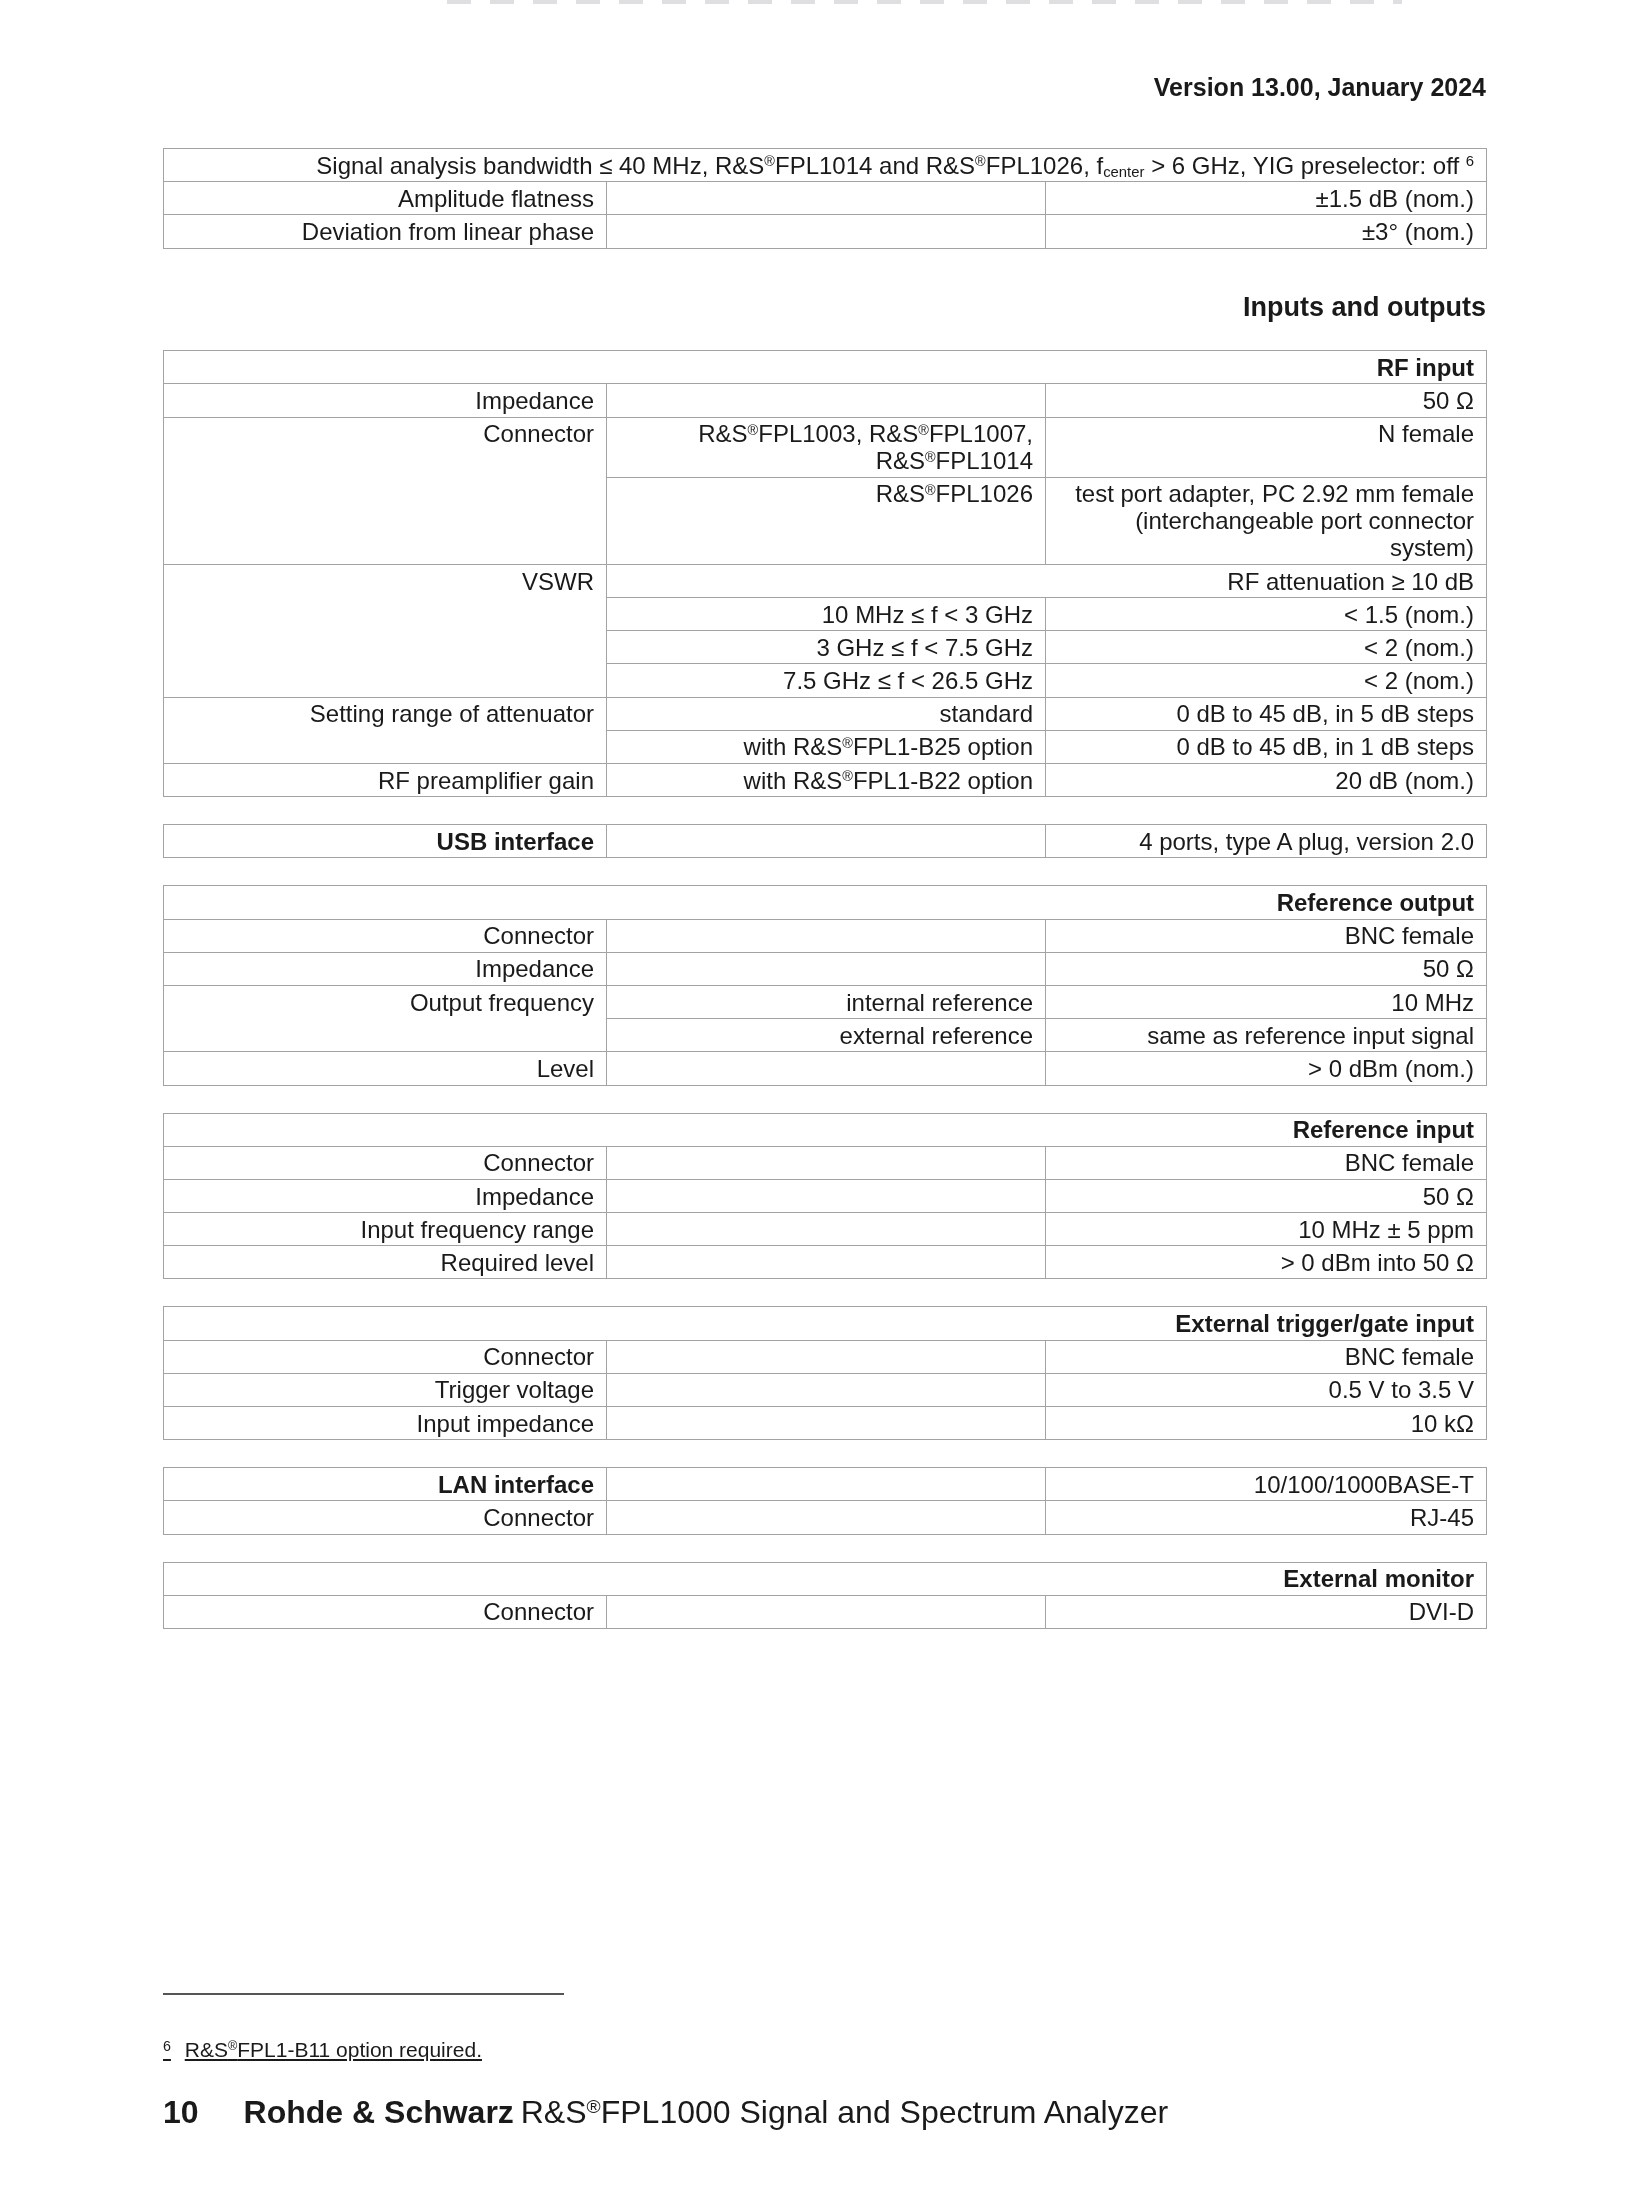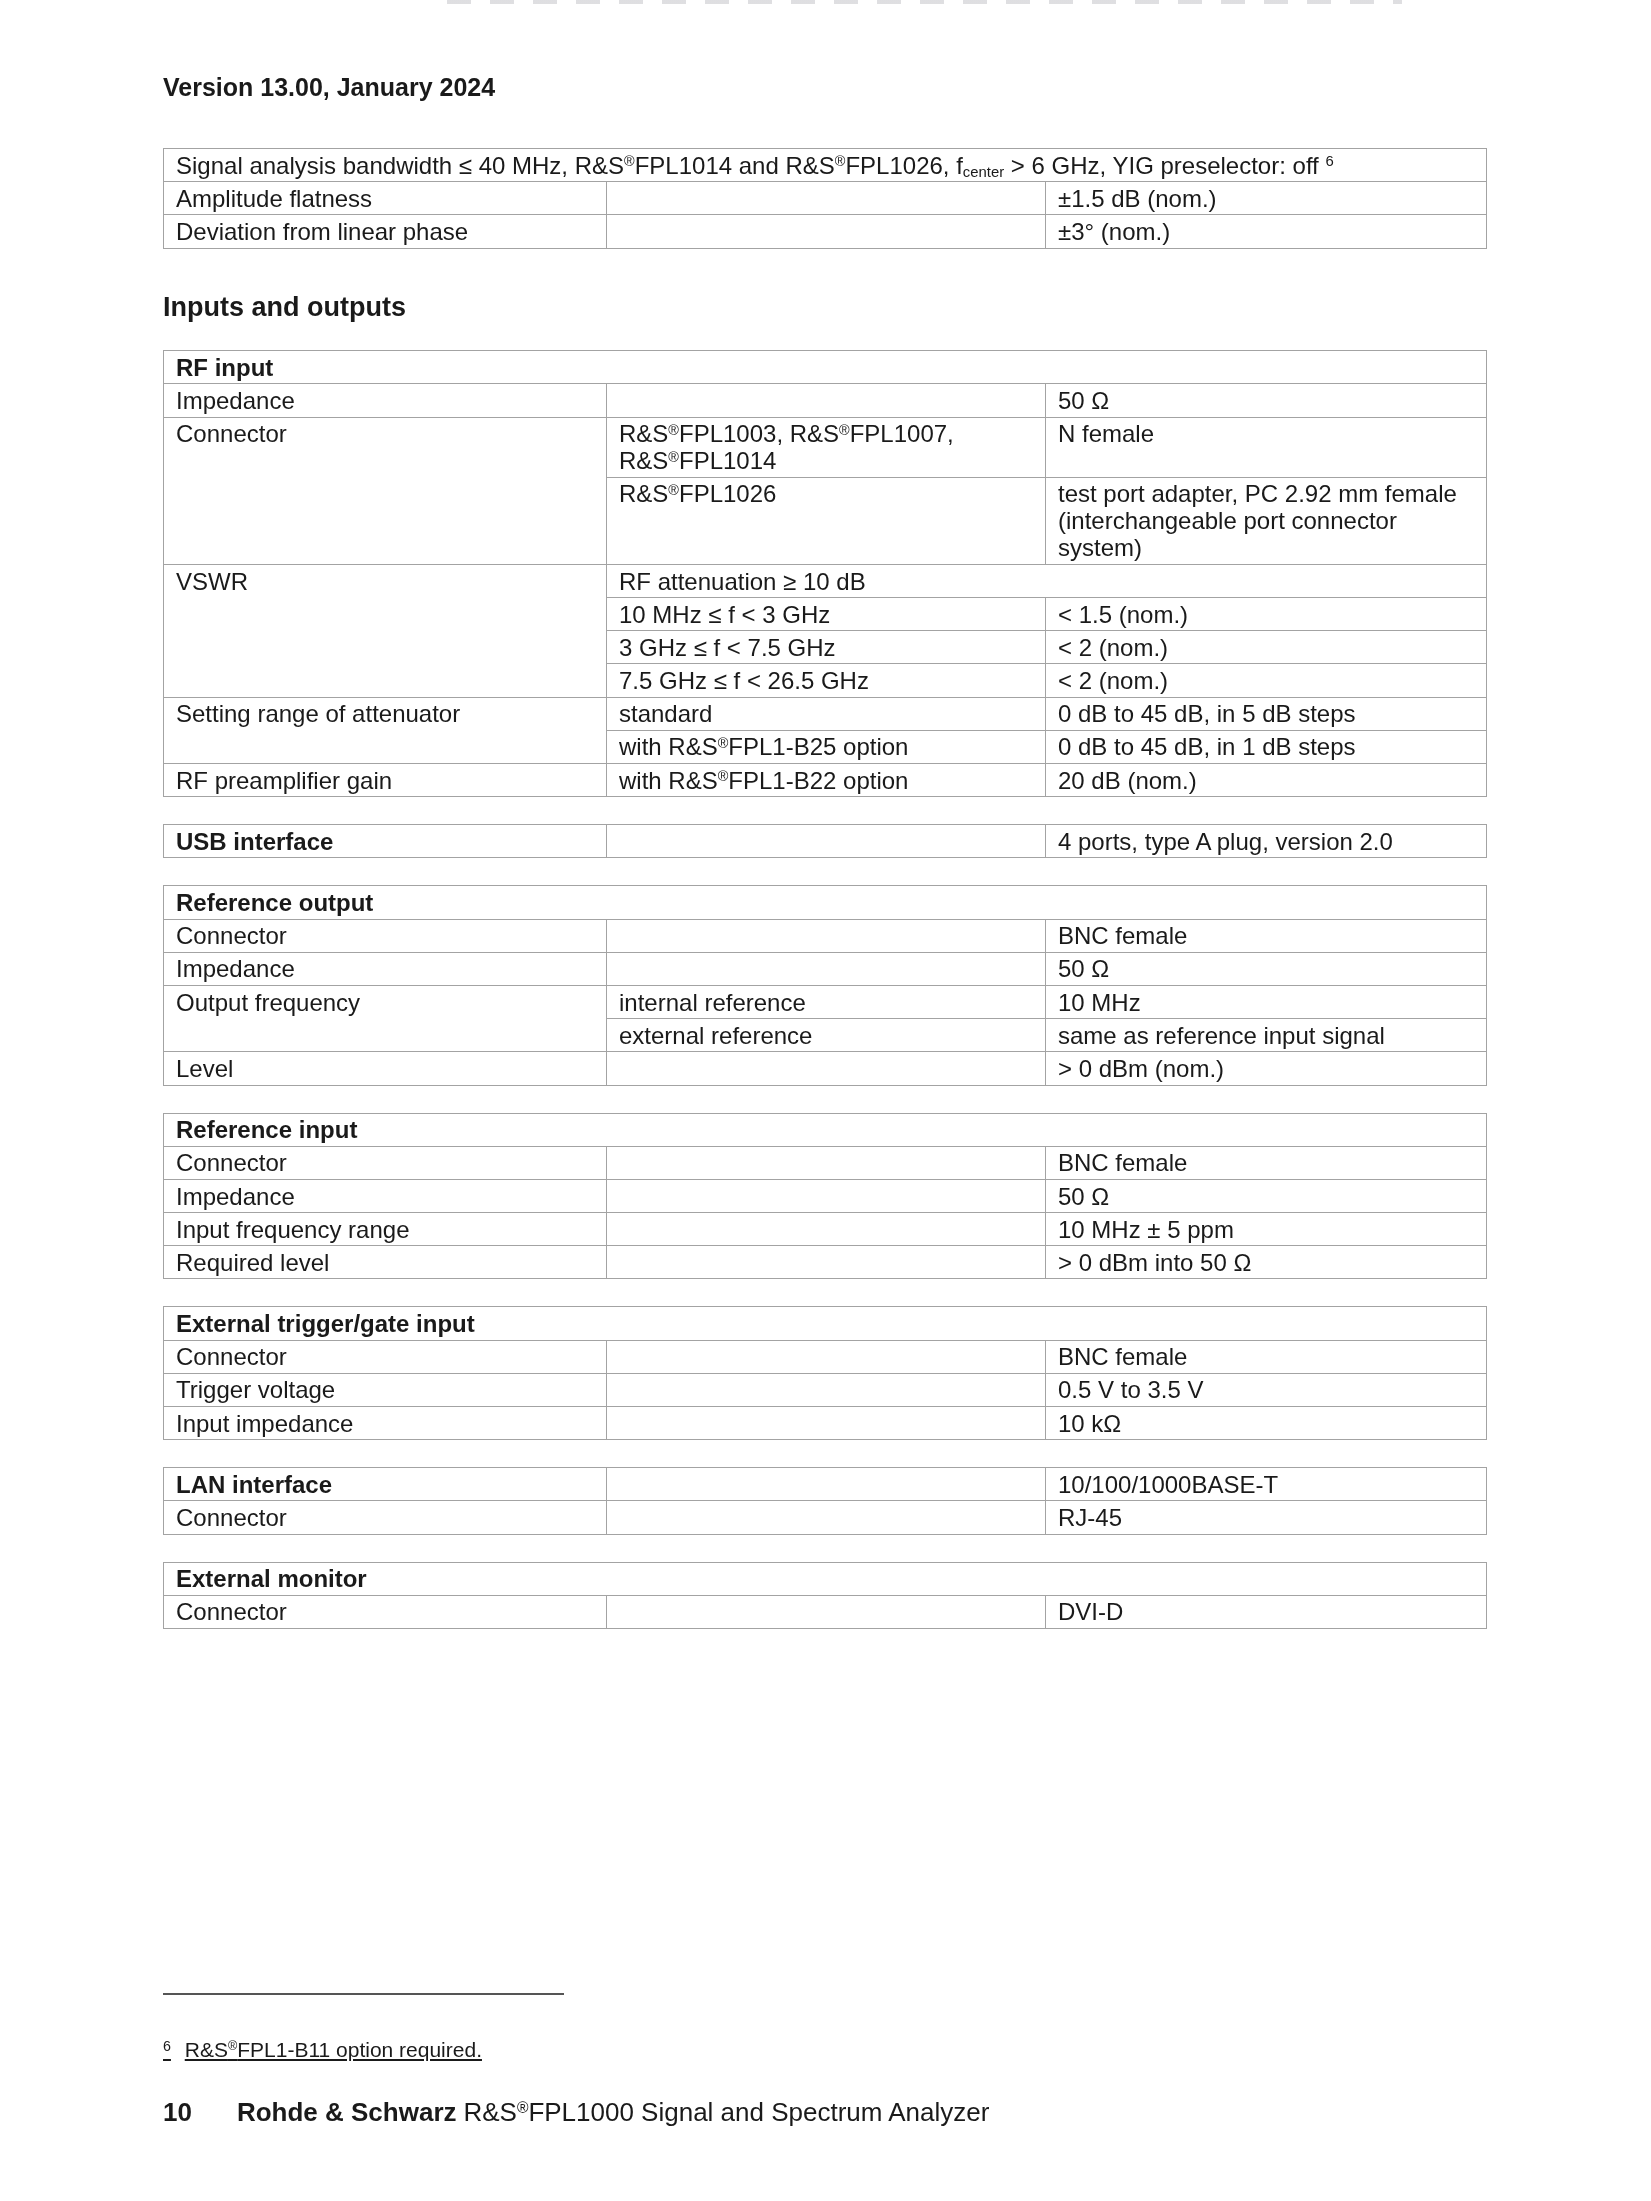--- a/index.html
+++ b/index.html
@@ -9,21 +9,21 @@
     background:#ffffff;
     font-family:"Liberation Sans", sans-serif;
     color:#1a1a1a;
     overflow:hidden;
   }
   .scan-artifact {
     position:absolute; top:0; left:447px; width:955px; height:4.3px;
     background:repeating-linear-gradient(90deg,#d9d9dc 0 24px,#ffffff 24px 43px);
     opacity:.85;
   }
-  .content { position:absolute; left:163px; top:0; width:1323px; }
+  .content { position:absolute; left:163px; top:0; width:1323px;text-align:right; }
   .version { margin-top:72px; font-size:25px; font-weight:bold; line-height:31px; }
 
   h1.section-heading {
     font-size:27px; font-weight:bold; line-height:45px;
     margin:36px 0 20.6px 0;
   }
 
   table.spec {
     border-collapse:collapse; table-layout:fixed;
     width:1323px; margin-top:27px;
@@ -51,21 +51,21 @@
     width:401px; height:1.7px; background:#555555;
   }
   .footnote {
     position:absolute; left:163px; top:2036px;
     font-size:21px; line-height:27.5px;text-decoration:underline;
   }
   .footnote .fn-marker { font-size:0.68em; top:-0.45em; margin-right:13.8px; }
 
   .page-footer {
     position:absolute; left:163px; top:2096px;
-    font-size:26px; line-height:33px;
+    font-size:32px; line-height:33px;
   }
   .page-footer .pagenum { font-weight:bold; margin-right:45px; }
   .page-footer .company { font-weight:bold; }
   .page-footer .product { margin-left:6.9px; }
 </style>
 </head>
 <body>
 
 <div class="page">
   <div class="scan-artifact"></div>

